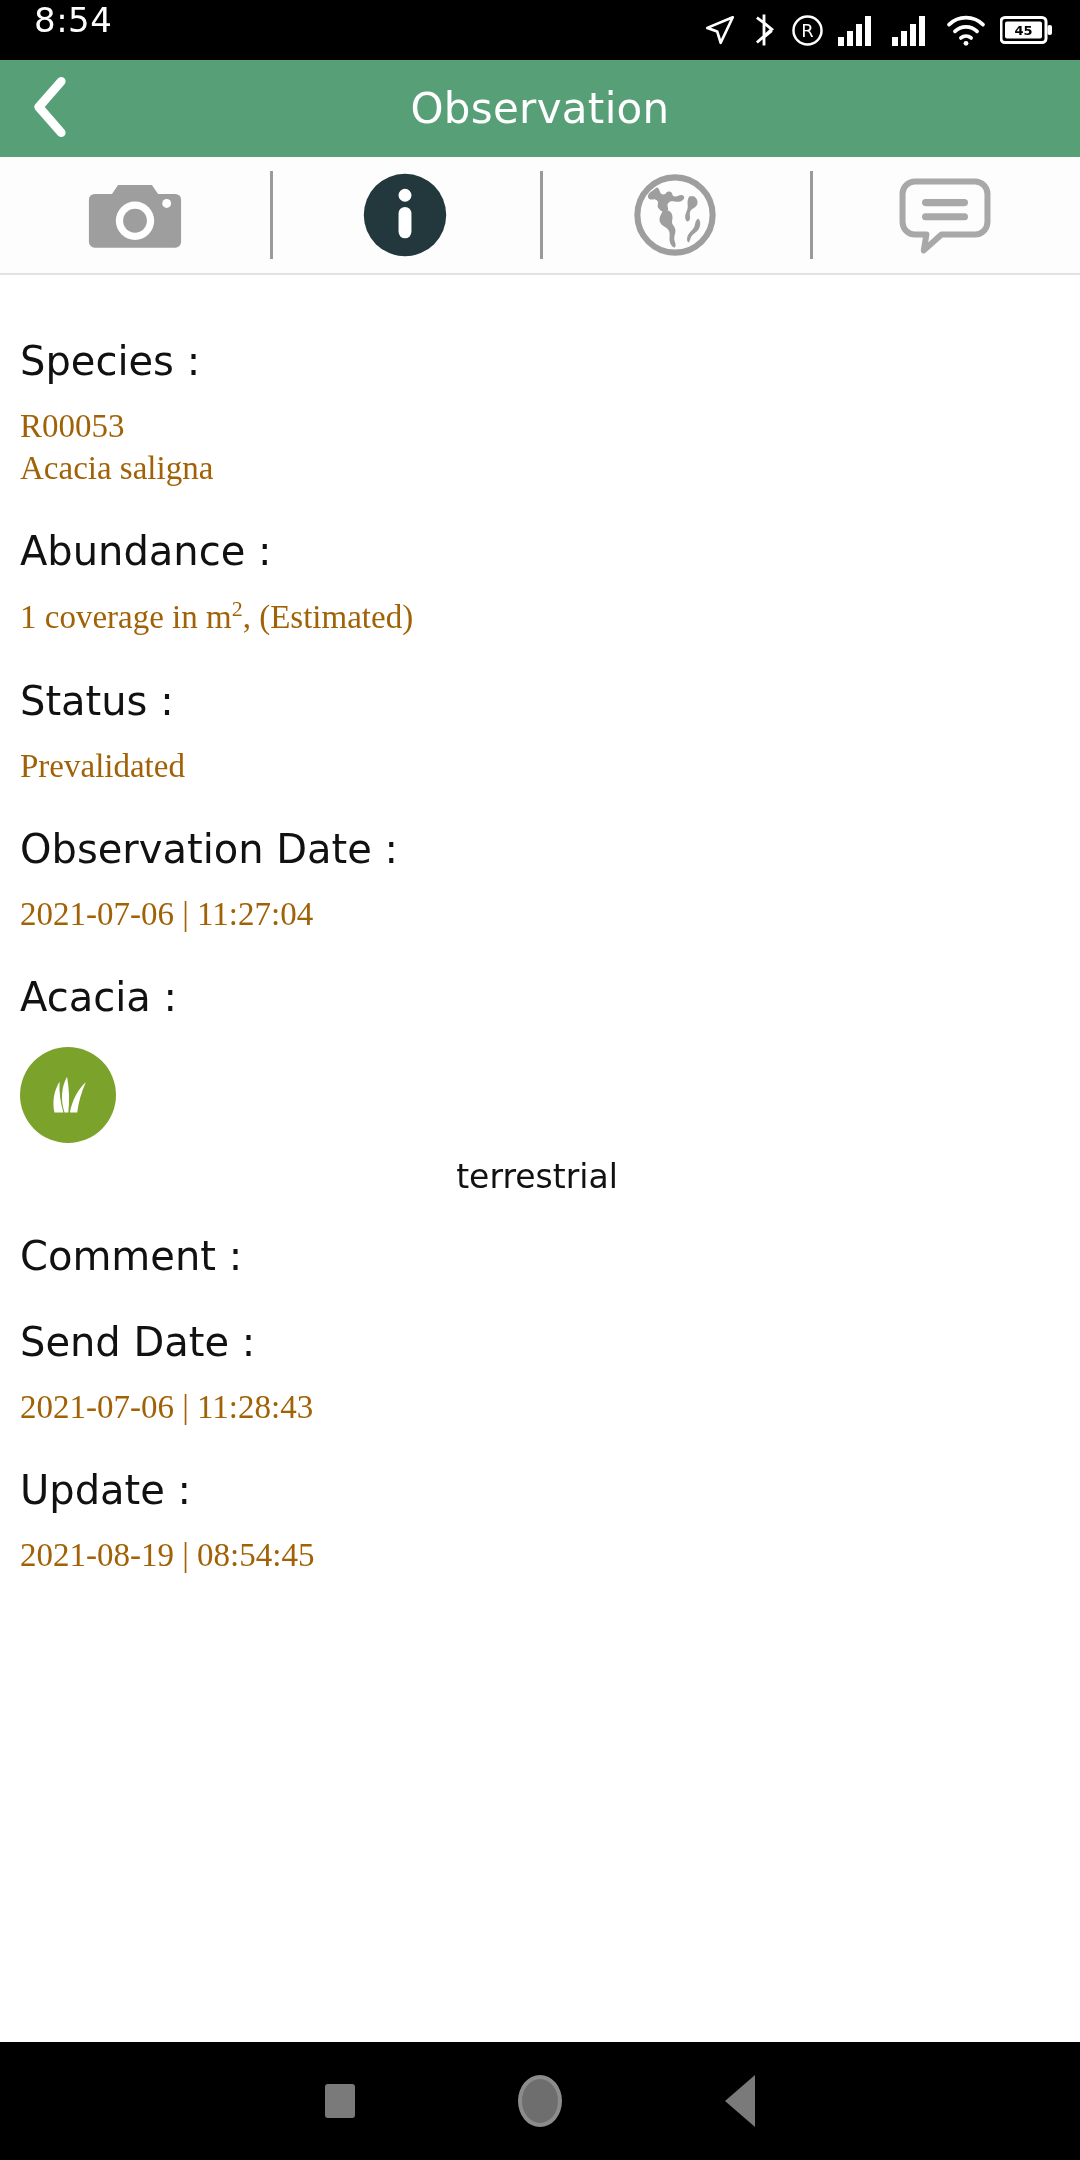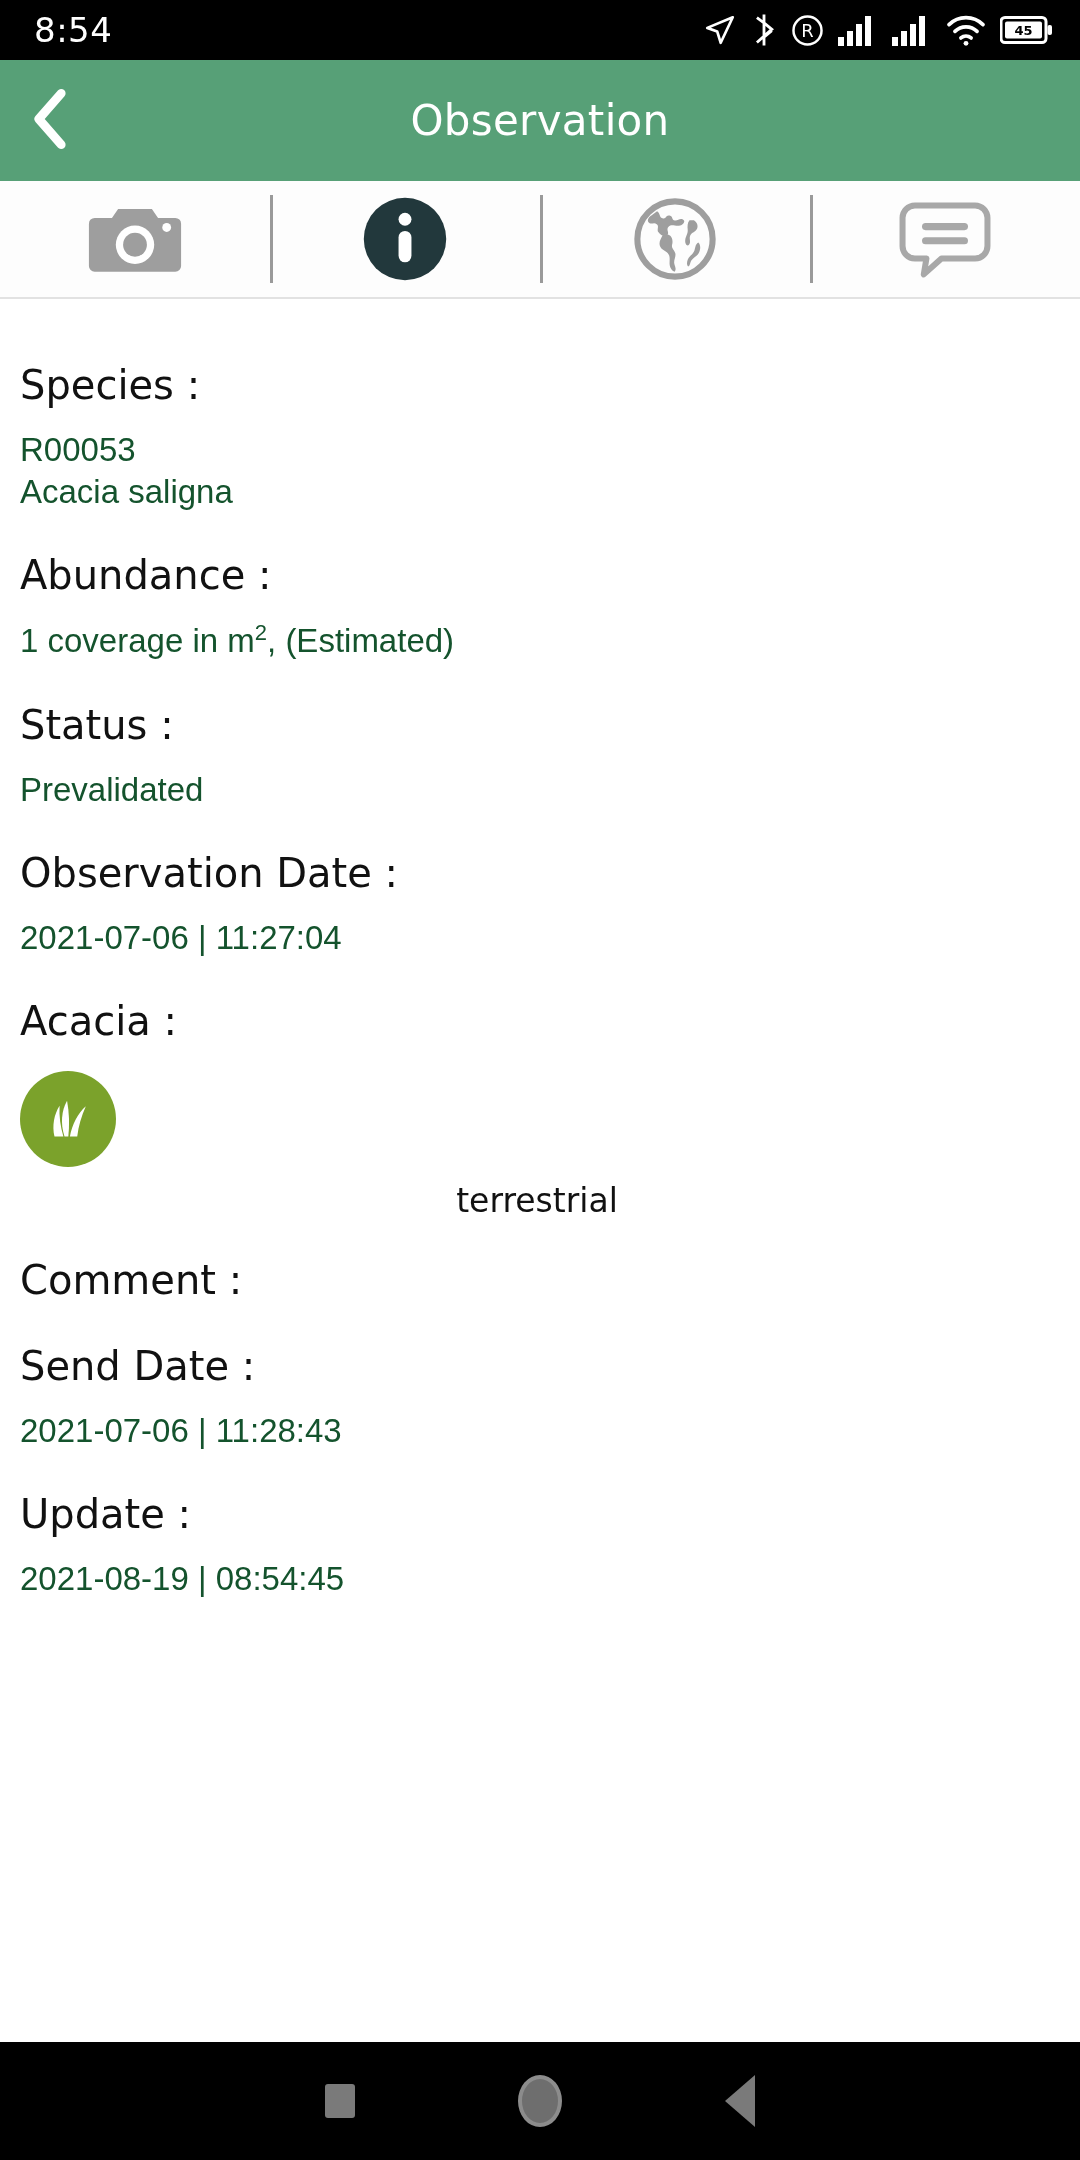--- a/index.html
+++ b/index.html
@@ -17,21 +17,20 @@
     background: #ffffff;
     display: flex;
     flex-direction: column;
   }
 
   
   .status-bar {
     height: 60px;
     background: #000000;
     display: flex;
-    align-items: center;
     padding: 0 26px 0 34px;
     flex: 0 0 auto;
   }
   .status-time {
     color: #ffffff;
     font-size: 34px;
     letter-spacing: 0.5px;
     font-family: "DejaVu Sans", sans-serif;
   }
   .status-spacer { flex: 1 1 auto; }
@@ -50,21 +49,21 @@
     text-align: center;
     color: #000;
     font-size: 13px;
     font-weight: bold;
     line-height: 1;
     font-family: "DejaVu Sans", sans-serif;
   }
 
   
   .app-bar {
-    height: 121px;
+    height: 97px;
     background: #57a077;
     display: flex;
     align-items: center;
     position: relative;
     flex: 0 0 auto;
   }
   .back-btn {
     width: 100px;
     height: 115px;
     display: flex;
@@ -121,24 +120,24 @@
   .field-label {
     font-size: 40px;
     color: #111111;
     line-height: 1.0;
     padding-top: 22px;
     padding-bottom: 24px;
     font-family: "DejaVu Sans", sans-serif;
   }
   .field-value {
     font-size: 33px;
-    color: #14532d;
+    color: #a16207;
     line-height: 1.28;
     padding-bottom: 20px;
-    font-family: Liberation Sans, sans-serif;
+    font-family: Liberation Serif, serif;
   }
   .field-value.empty { padding-bottom: 0; }
   .field-value .sup { font-size: 22px; vertical-align: super; }
 
   .habitat-block { padding-top: 6px; }
   .habitat-icon {
     width: 96px;
     height: 96px;
     border-radius: 50%;
     background: #7ba22b;

